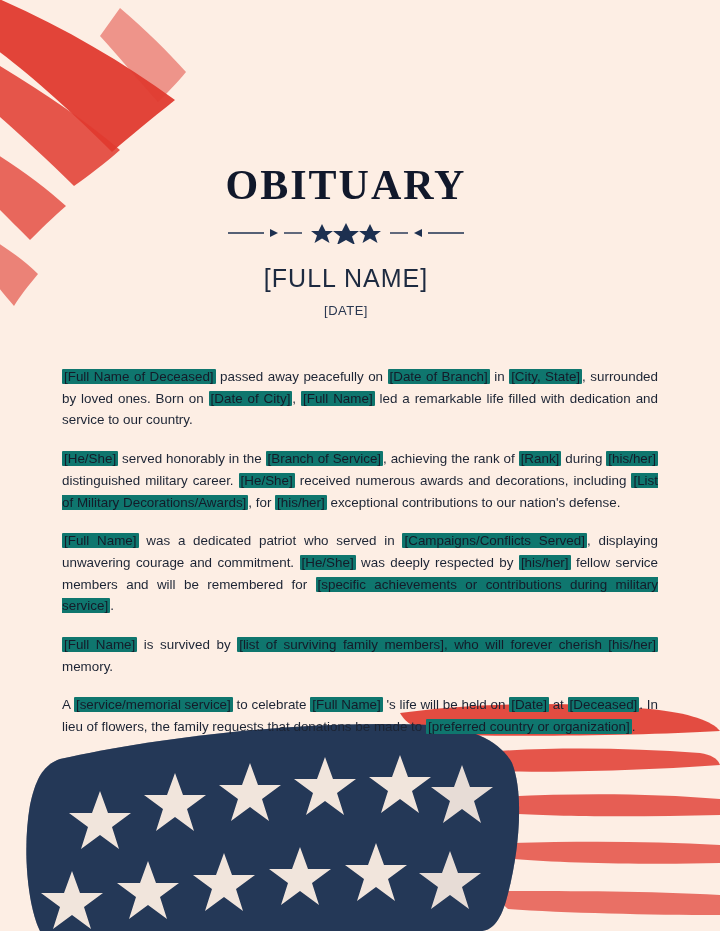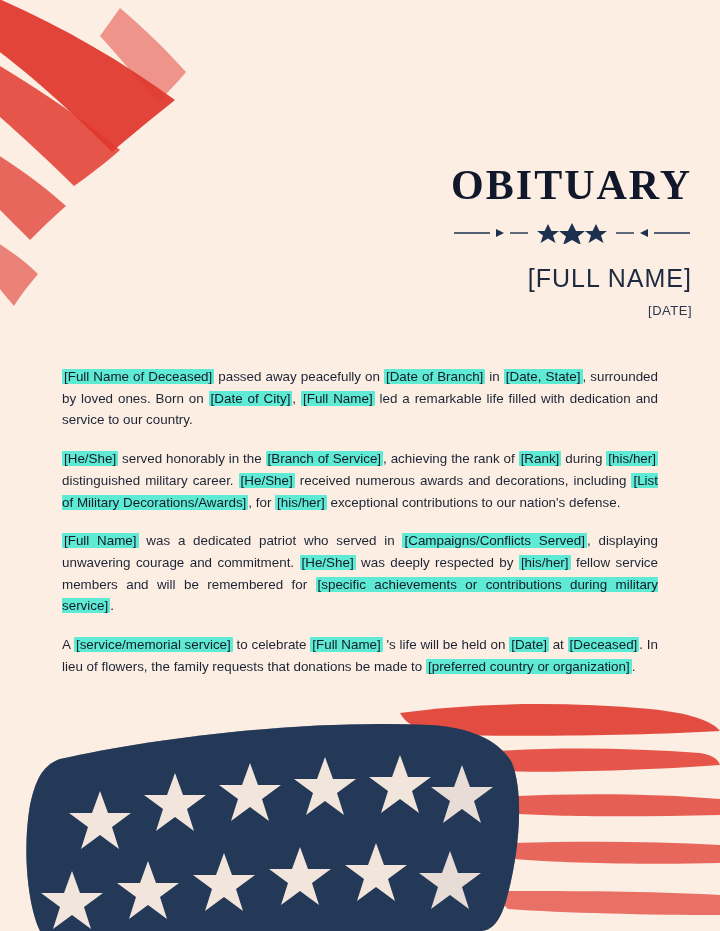--- a/index.html
+++ b/index.html
@@ -36,21 +36,21 @@
     bottom: 0;
     width: 720px;
     height: 230px;
   }
   
   .header {
     position: absolute;
     top: 162px;
     left: 0;
     width: 692px;
-    text-align: right;
+    text-align: center;
   }
   .title {
     font-family: "Liberation Serif", serif;
     font-weight: bold;
     font-size: 42px;
     letter-spacing: 2px;
     color: #11182b;
     margin: 0;
     line-height: 1.1;
   }
@@ -83,21 +83,21 @@
     line-height: 1.62;
     text-align: justify;
   }
   .body-copy p {
     margin: 0 0 17px 0;
   }
   .body-copy p:last-child {
     margin-bottom: 0;
   }
   .fld {
-    background: #5eead4;
+    background: #0f766e;
     padding: 0 2px;
     border-radius: 1px;
     color: #141b29;
   }
 </style>
 </head>
 <body>
 
 <div class="page">
 
@@ -161,19 +161,20 @@
         <path d="M196 7 L188 11 L196 15 Z"></path>
         <path d="M202 11 L238 11" stroke="#1d3050" stroke-width="1.4"></path>
       </g>
     </svg>
 
     <p class="full-name">[FULL NAME]</p>
     <p class="date-line">[DATE]</p>
   </div>
 
   <div class="body-copy">
-      <p><span class="fld">[Full Name of Deceased]</span> passed away peacefully on <span class="fld">[Date of Branch]</span> in <span class="fld">[Date, State]</span>, surrounded by loved ones. Born on <span class="fld">[Date of City]</span>, <span class="fld">[Full Name]</span> led a remarkable life filled with dedication and service to our country.</p>
+      <p><span class="fld">[Full Name of Deceased]</span> passed away peacefully on <span class="fld">[Date of Branch]</span> in <span class="fld">[City, State]</span>, surrounded by loved ones. Born on <span class="fld">[Date of City]</span>, <span class="fld">[Full Name]</span> led a remarkable life filled with dedication and service to our country.</p>
       <p><span class="fld">[He/She]</span> served honorably in the <span class="fld">[Branch of Service]</span>, achieving the rank of <span class="fld">[Rank]</span> during <span class="fld">[his/her]</span> distinguished military career. <span class="fld">[He/She]</span> received numerous awards and decorations, including <span class="fld">[List of Military Decorations/Awards]</span>, for <span class="fld">[his/her]</span> exceptional contributions to our nation's defense.</p>
       <p><span class="fld">[Full Name]</span> was a dedicated patriot who served in <span class="fld">[Campaigns/Conflicts Served]</span>, displaying unwavering courage and commitment. <span class="fld">[He/She]</span> was deeply respected by <span class="fld">[his/her]</span> fellow service members and will be remembered for <span class="fld">[specific achievements or contributions during military service]</span>.</p>
+      <p><span class="fld">[Full Name]</span> is survived by <span class="fld">[list of surviving family members], who will forever cherish [his/her]</span> memory.</p>
       <p>A <span class="fld">[service/memorial service]</span> to celebrate <span class="fld">[Full Name]</span> 's life will be held on <span class="fld">[Date]</span> at <span class="fld">[Deceased]</span>. In lieu of flowers, the family requests that donations be made to <span class="fld">[preferred country or organization]</span>.</p>
     </div>
 
 </div>
 
 </body></html>

